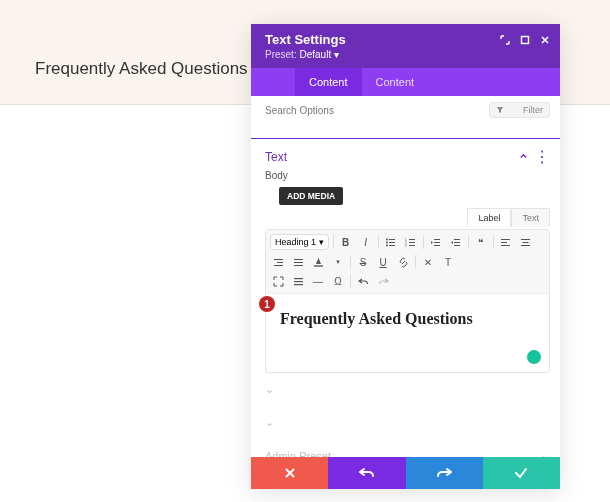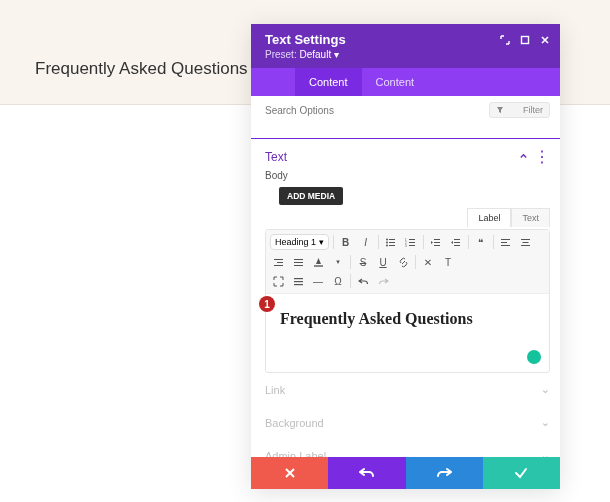--- a/index.html
+++ b/index.html
@@ -272,29 +272,27 @@
           </div>
         </div>
         <div class="ed-canvas">
           <div class="ed-heading">Frequently Asked Questions</div>
           <div class="gram-dot"></div>
         </div>
       </div>
     </div>
 
     <div class="collapsed">
-      <div class="lbl">Link</div>
       <div class="chev">⌄</div>
     </div>
     <div class="collapsed">
-      <div class="lbl">Background</div>
       <div class="chev">⌄</div>
     </div>
     <div class="collapsed">
-      <div class="lbl">Admin Label</div>
+      <div class="lbl">Admin Preset</div>
       <div class="chev">⌄</div>
     </div>
 
   </div>
 
   <div class="footer">
     <div class="fbtn red">
         <svg width="14" height="14" viewBox="0 0 14 14">
           <path d="M3 3l8 8M11 3l-8 8" stroke="#fff" stroke-width="2"></path>
         </svg>

